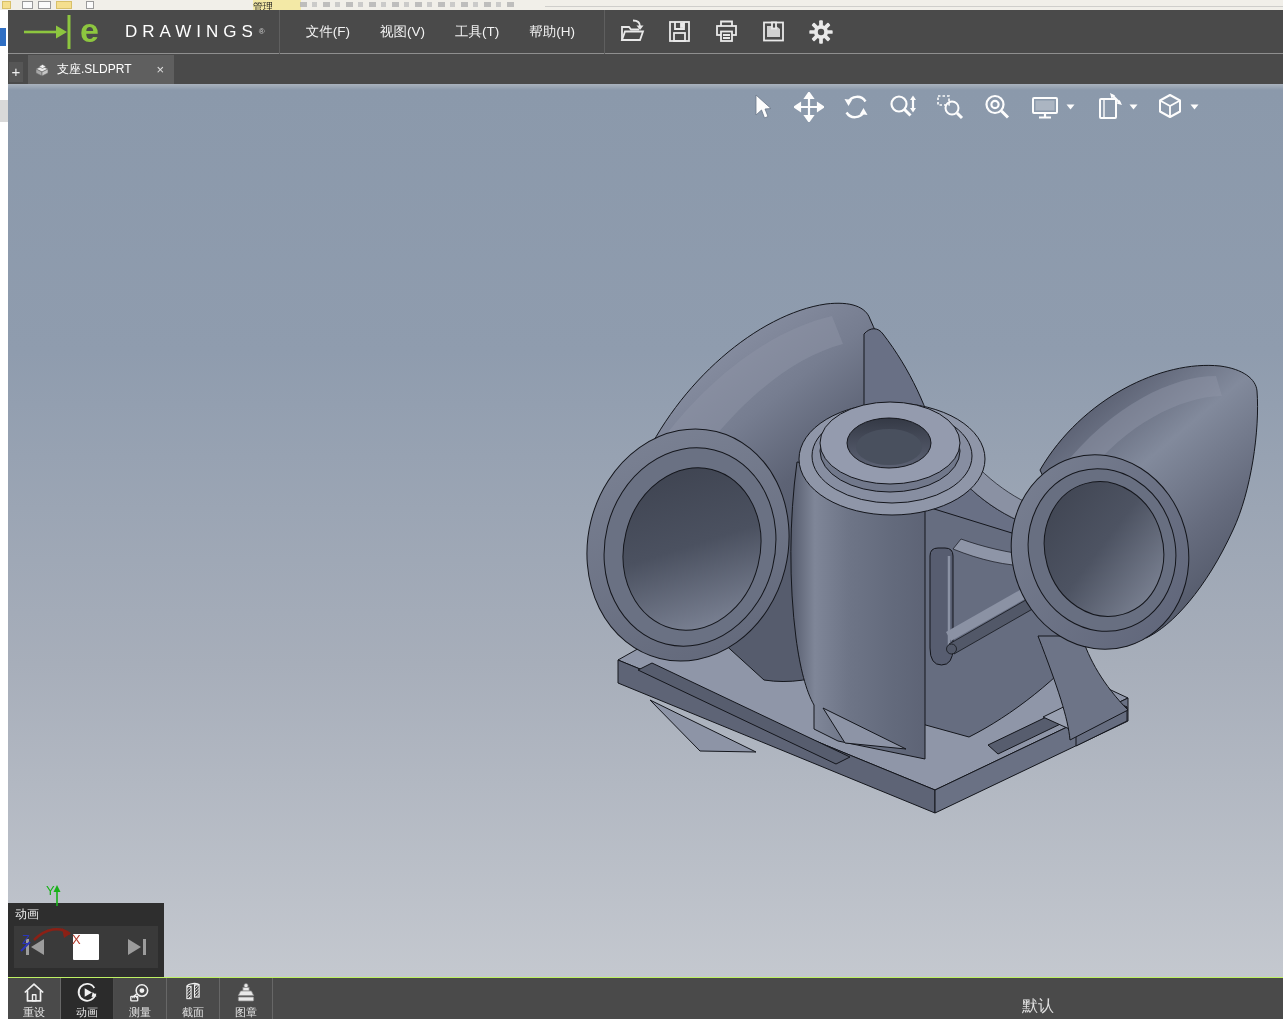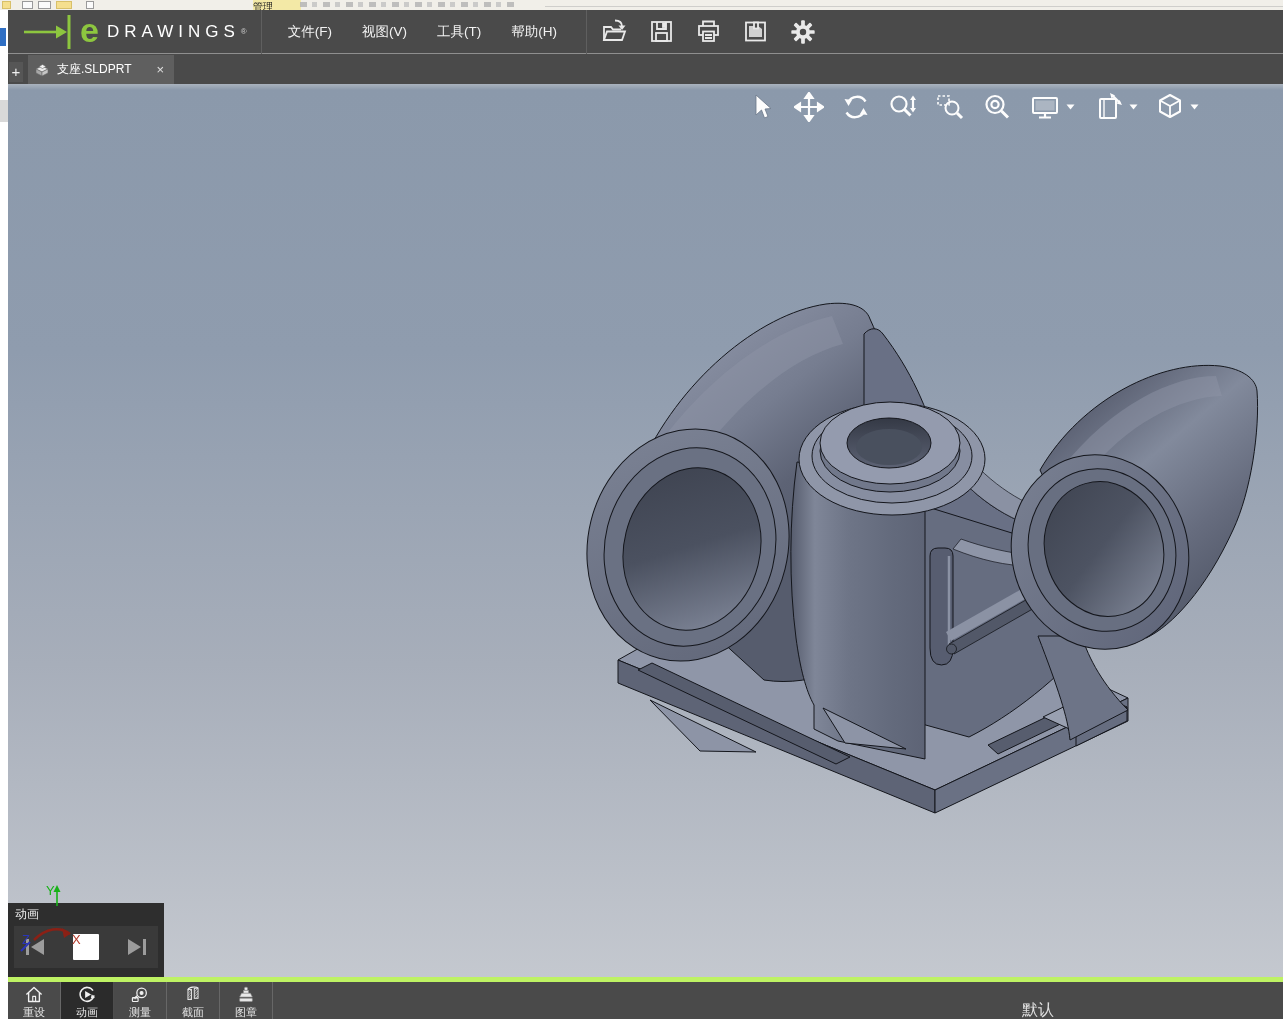--- a/index.html
+++ b/index.html
@@ -19,21 +19,21 @@
   #left-strip{position:absolute;left:0;top:10px;width:8px;height:1009px;background:#ffffff;}
   .ls-blue{position:absolute;left:0;top:18px;width:6px;height:18px;background:#2f6fc4;}
   .ls-gray{position:absolute;left:0;top:90px;width:8px;height:22px;background:#d9d9d9;}
   
   #app{position:absolute;left:8px;top:10px;width:1275px;height:1009px;background:#4a4a4a;}
   
   #menubar{position:absolute;left:0;top:0;width:100%;height:44px;background:#4a4a4a;
       border-bottom:1px solid #8f8f8f;display:flex;align-items:center;box-sizing:border-box;}
   #brand{display:flex;align-items:center;padding-left:14px;height:100%;}
   #brand .e{color:#8dc63f;font-size:34px;font-weight:bold;line-height:34px;margin:0 2px 4px 2px;}
-  #brand .nm{color:#ffffff;font-size:17px;letter-spacing:5px;margin-left:6px;}
+  #brand .nm{color:#ffffff;font-size:17px;letter-spacing:5px;margin-left:24px;}
   #brand .reg{color:#cfcfcf;font-size:8px;vertical-align:super;margin-left:1px;}
   .vsep{width:1px;height:44px;background:#5f5f5f;margin:0 11px 0 14px;}
   .menu-item{color:#f2f2f2;font-size:13.5px;padding:16px 15px;height:44px;line-height:44px;cursor:default;}
   .qbtn{width:34px;height:34px;display:flex;align-items:center;justify-content:center;margin-right:13px;}
   
   #tabbar{position:absolute;left:0;top:45px;width:100%;height:29px;background:#4a4a4a;
       display:flex;align-items:flex-end;}
   #plus-btn{width:14px;height:20px;margin:0 5px 2px 1px;color:#f0f0f0;font-size:15px;
       line-height:20px;text-align:center;background:#565656;}
   #tab-active{width:146px;height:29px;background:#5f5f5f;display:flex;align-items:center;
@@ -50,21 +50,21 @@
   .caret{margin-left:5px;}
   
   #anim-panel{position:absolute;left:0;top:819px;width:156px;height:74px;background:#2e2e2e;z-index:5;}
   #anim-panel .ttl{color:#eeeeee;font-size:12px;padding:3px 7px 0 7px;}
   #anim-inner{position:absolute;left:6px;right:6px;top:23px;height:42px;background:#3a3a3a;
       display:flex;align-items:center;justify-content:space-between;padding:0 9px;box-sizing:border-box;}
   #stop-btn{width:26px;height:26px;background:#ffffff;border-radius:1px;}
   #triad{position:absolute;left:0;bottom:0;width:180px;height:117px;z-index:6;pointer-events:none;}
   
   #bottombar{position:absolute;left:0;top:967px;width:1275px;height:42px;background:#4a4a4a;
-      border-top:5px solid #bef264;box-sizing:border-box;display:flex;}
+      border-top:1px solid #bef264;box-sizing:border-box;display:flex;}
   .bcell{width:53px;height:100%;display:flex;flex-direction:column;align-items:center;
       padding-top:3px;box-sizing:border-box;border-right:1px solid rgba(255,255,255,.16);}
   .bcell.active{background:#2b2b2b;}
   .bcell .lab{color:#e5e5e5;font-size:11px;line-height:13px;margin-top:2px;white-space:nowrap;}
   #config-label{position:absolute;left:1014px;top:18px;color:#e0e0e0;font-size:16px;}
 </style>
 </head>
 <body>
 
 <div id="top-strip">

